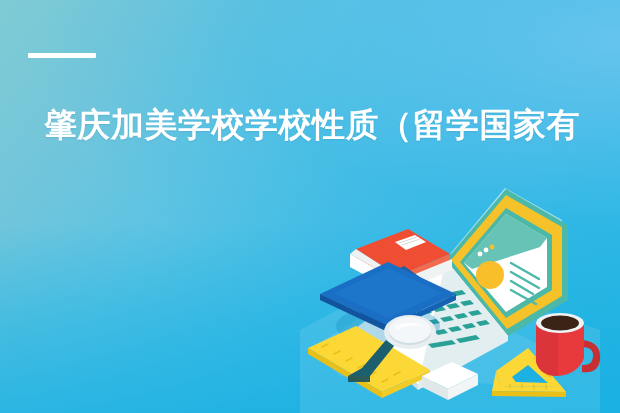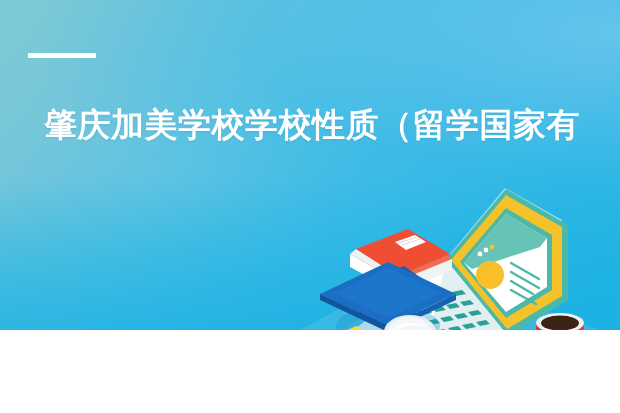--- a/index.html
+++ b/index.html
@@ -3,21 +3,21 @@
 <meta charset="utf-8">
 <style>
   html, body {
     margin: 0;
     padding: 0;
     background: #ffffff;
   }
   #banner {
     position: relative;
     width: 620px;
-    height: 330px;
+    height: 413px;
     overflow: hidden;
     font-family: "Liberation Sans", "DejaVu Sans", sans-serif;
   }
 
   
   .bg-gradient {
     position: absolute;
     inset: 0;
     background: linear-gradient(128deg,
         #7ecbd4 0%,

